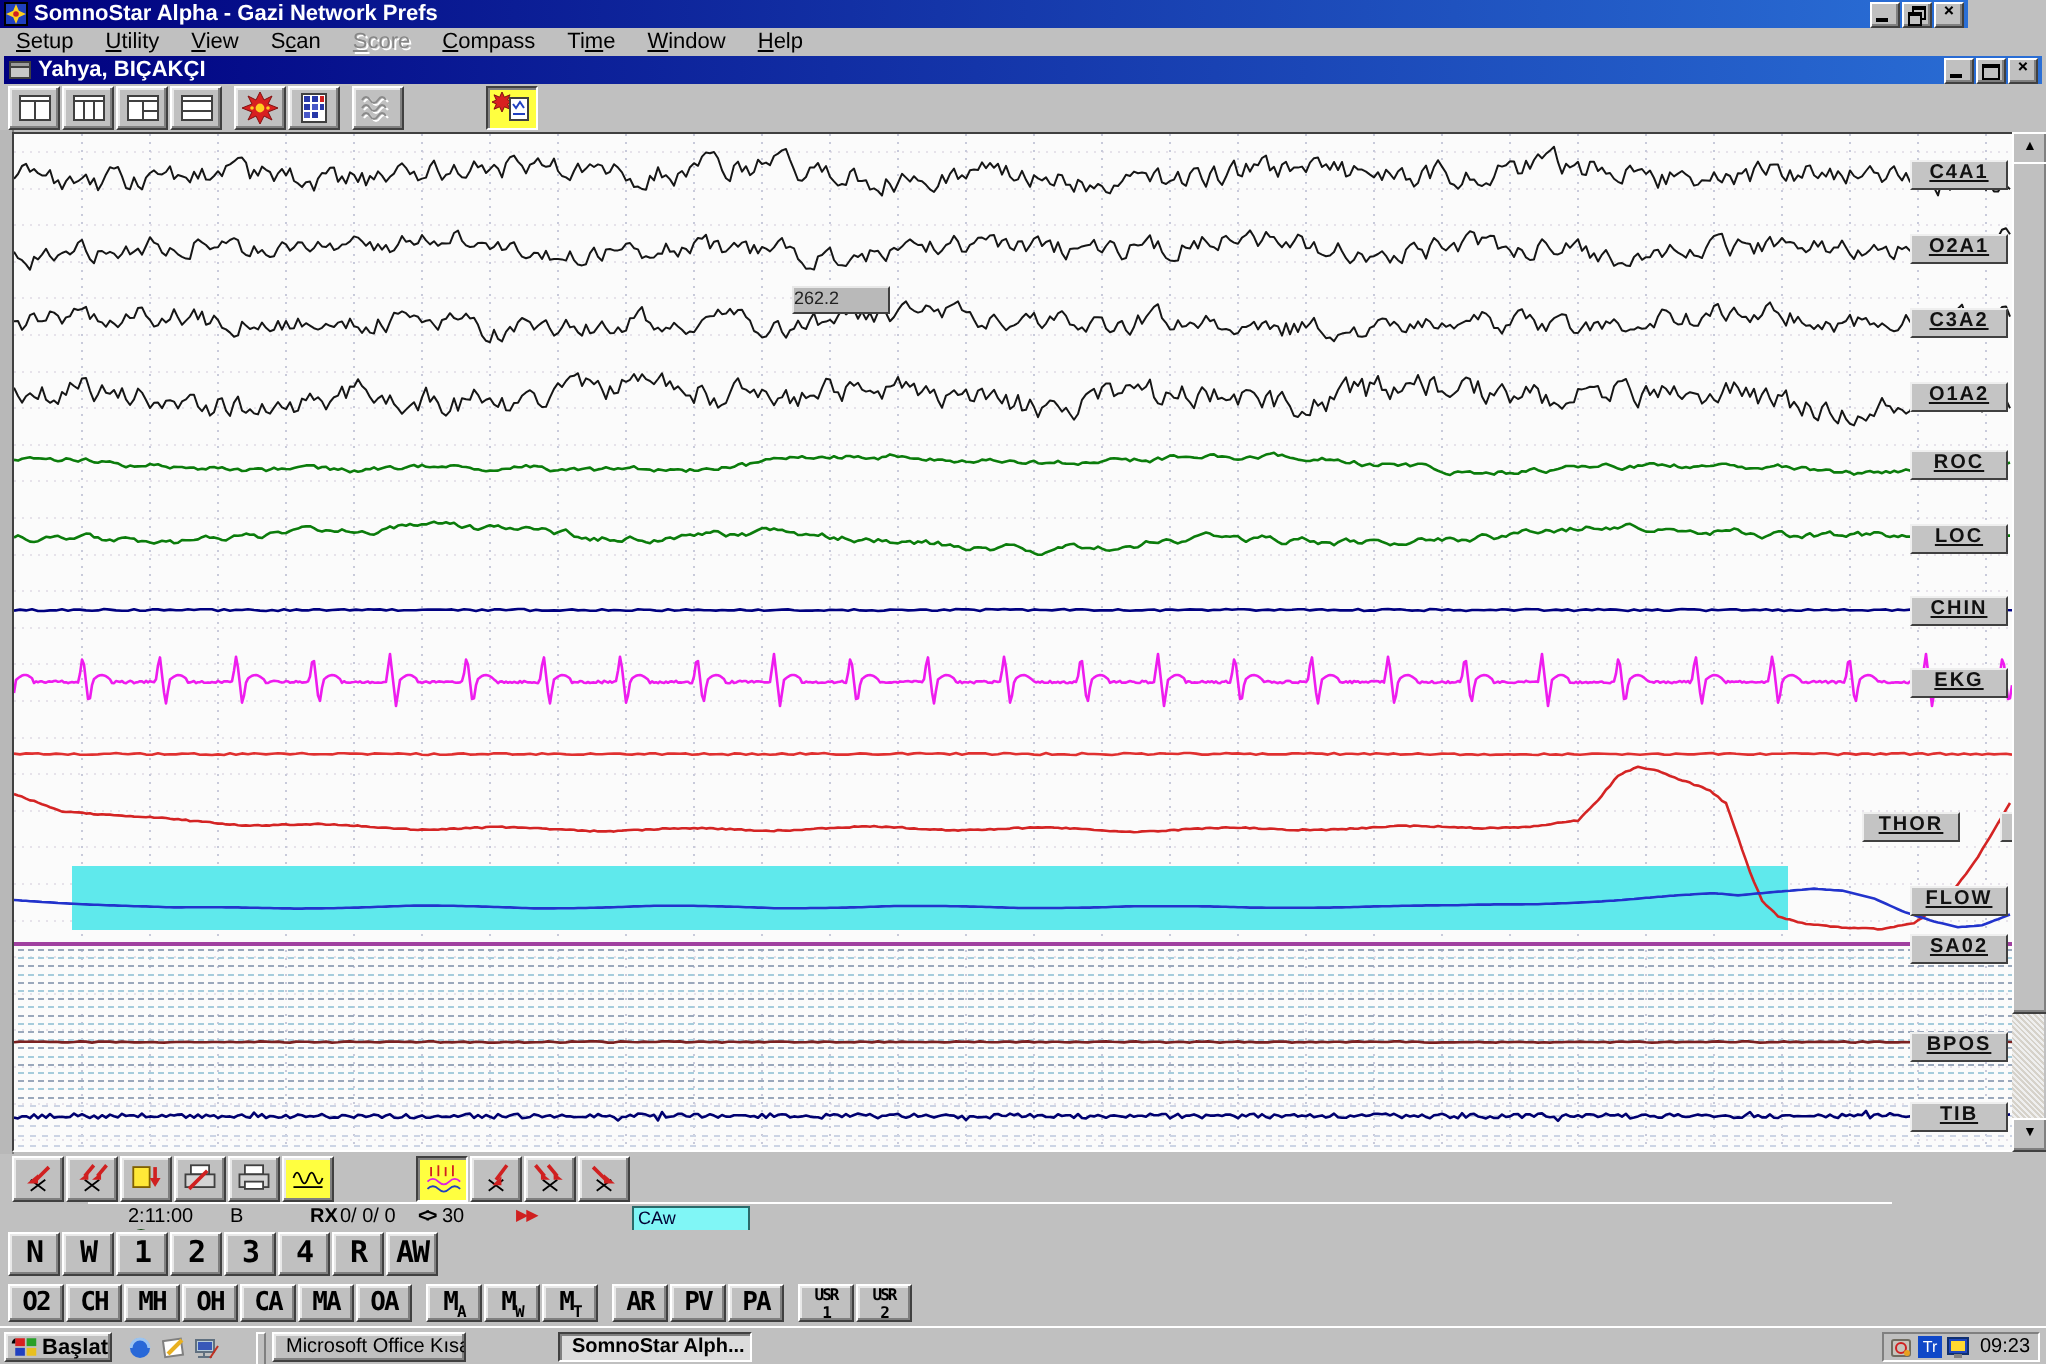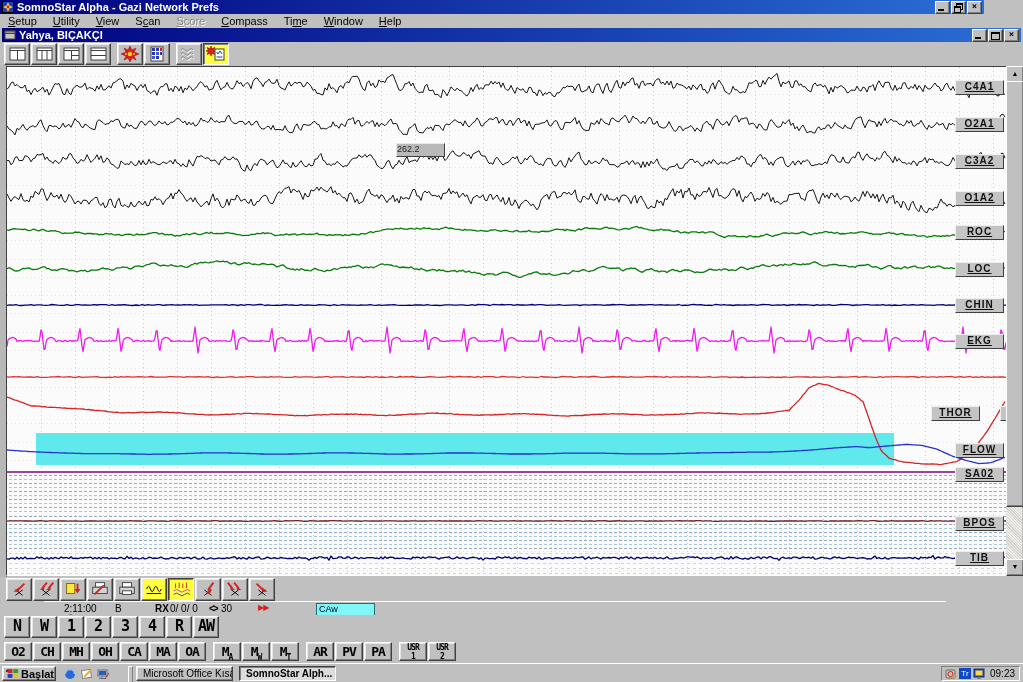--- a/index.html
+++ b/index.html
@@ -3,21 +3,21 @@
 <meta charset="utf-8">
 <style>
   html,body{margin:0;padding:0;background:#555;}
   #screen{position:relative;width:1023px;height:682px;background:#c0c0c0;overflow:hidden;
     font-family:"Liberation Sans",sans-serif;-webkit-font-smoothing:none;}
   
   .raised{background:#c0c0c0;border:1px solid;border-color:#ffffff #404040 #404040 #ffffff;
     box-shadow:inset -1px -1px 0 #808080,inset 1px 1px 0 #e8e8e8;text-align:right;}
   .sunken{border:1px solid;border-color:#808080 #ffffff #ffffff #808080;}
   .pressed{background:#c0c0c0;border:1px solid;border-color:#404040 #ffffff #ffffff #404040;
-    box-shadow:inset 1px 1px 0 #808080;}
+    box-shadow:inset 1px 1px 0 #808080;margin-left:40px;}
   
   #titlebar{position:absolute;left:0;top:0;width:984px;height:14px;
     background:linear-gradient(90deg,#00007e,#2a6fd6);display:flex;align-items:center;}
   #titlebar .ttl{color:#fff;font-size:11px;font-weight:bold;margin-left:3px;white-space:nowrap;}
   .appicon{width:12px;height:12px;margin-left:2px;}
   .winbtns{margin-left:auto;margin-right:2px;display:flex;gap:1px;}
   .wbtn{width:13px;height:11px;background:#c0c0c0;border:1px solid;border-color:#fff #404040 #404040 #fff;
     box-shadow:inset -1px -1px 0 #808080;position:relative;font-size:9px;line-height:9px;text-align:center;
     font-weight:bold;color:#000;font-family:"DejaVu Sans Mono",monospace;}
   .wbtn.min::after{content:"";position:absolute;left:2px;bottom:2px;width:6px;height:2px;background:#000;}

